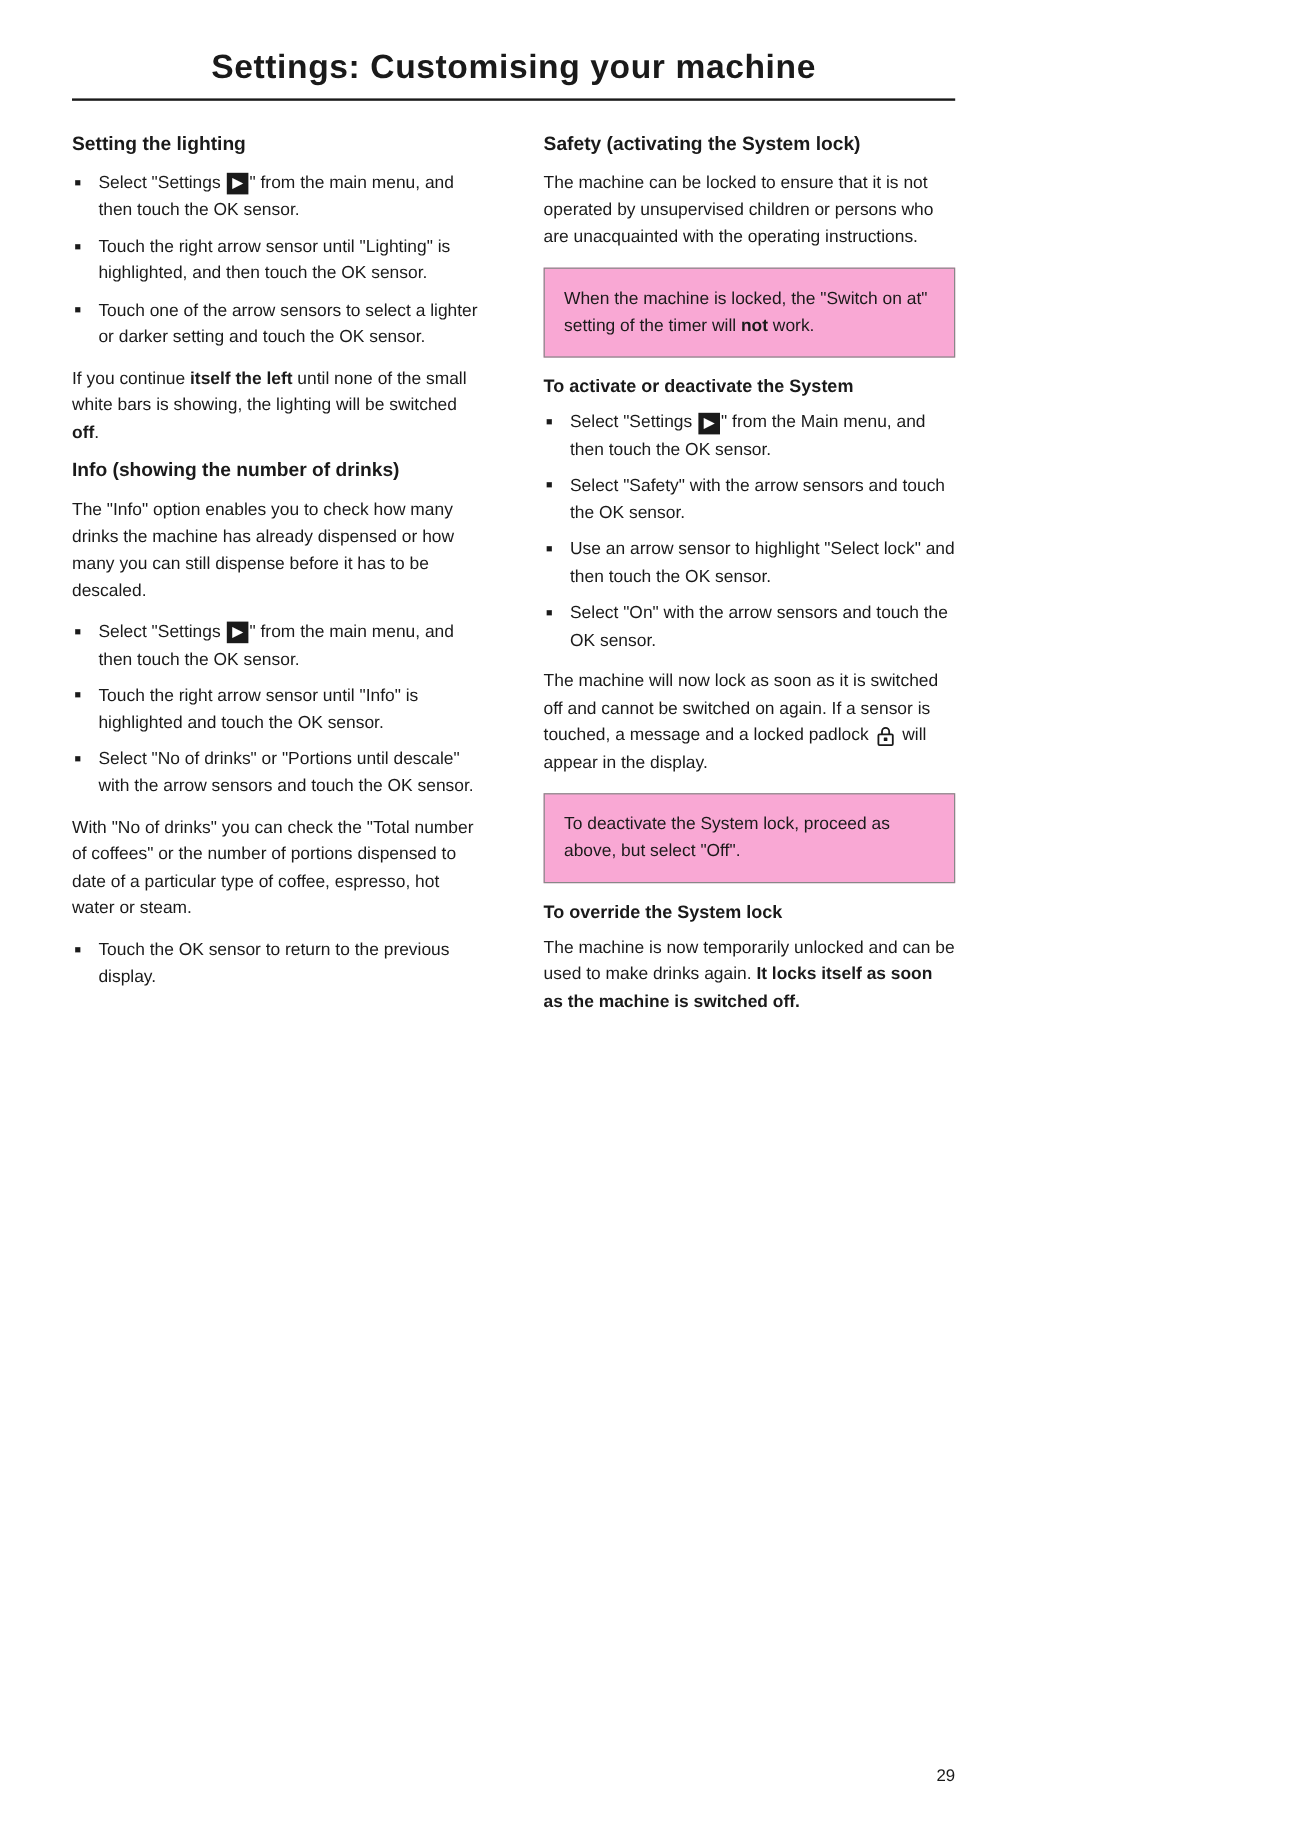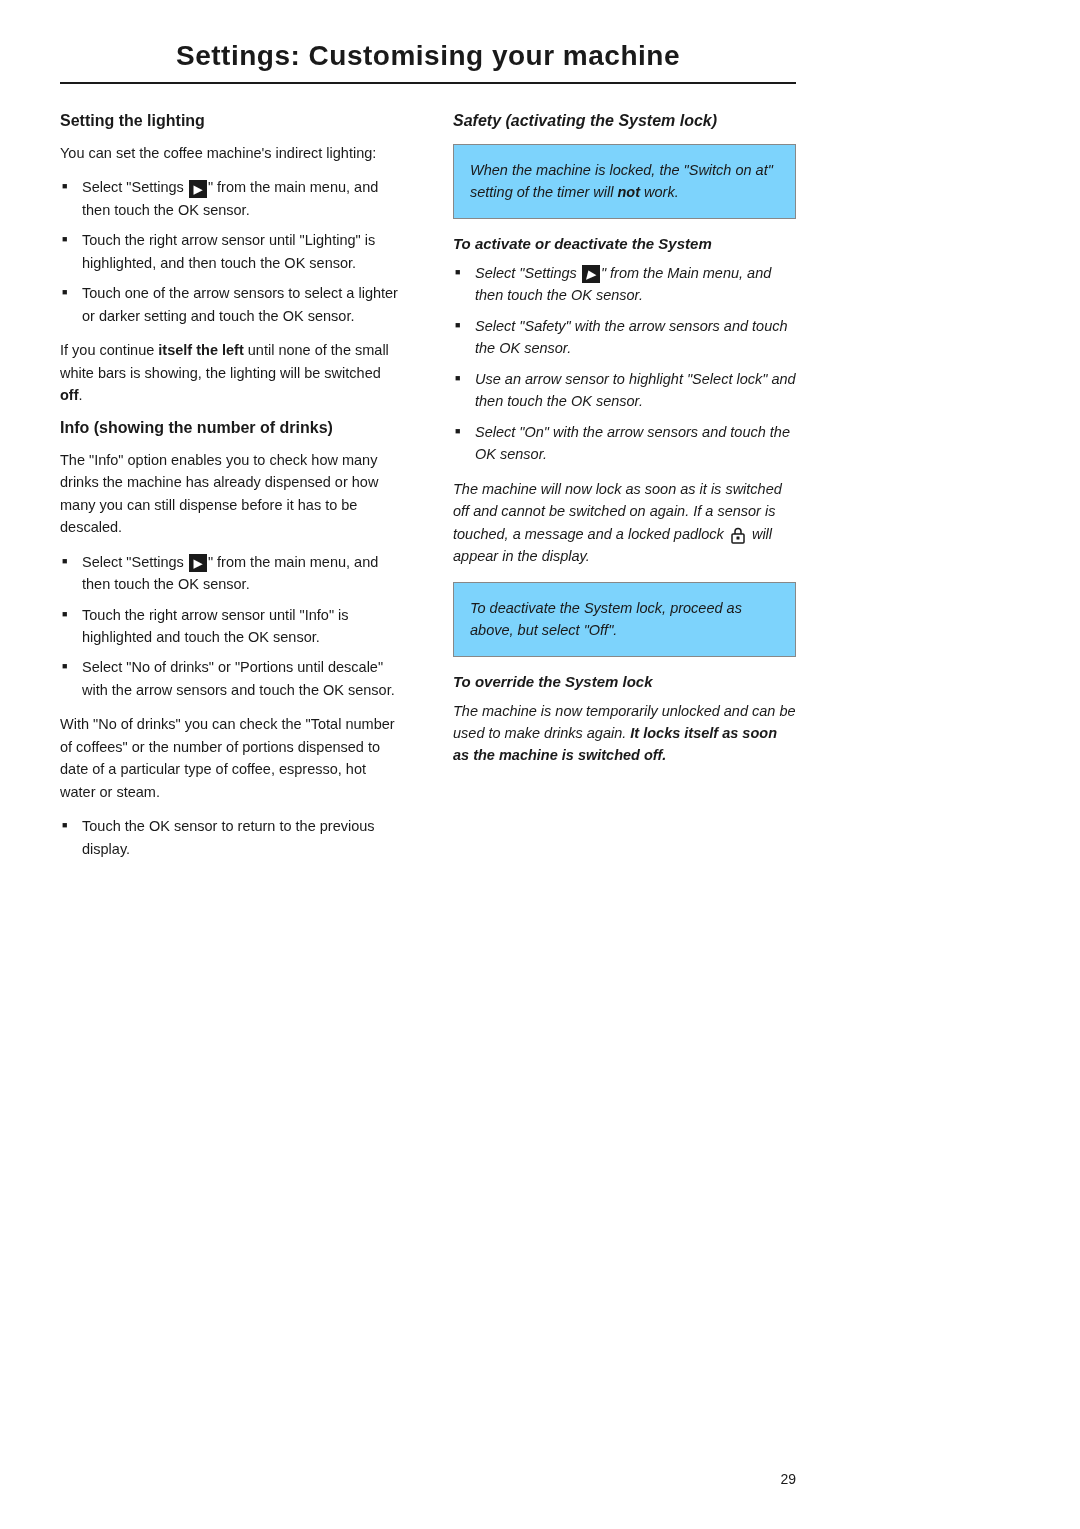--- a/index.html
+++ b/index.html
@@ -47,21 +47,20 @@
       gap: 50px;
       align-items: flex-start;
     }
 
     .col-left {
       flex: 1;
     }
 
     .col-right {
       flex: 1;
-      font-style: italic;
     }
 
     .section-title {
       font-size: 16px;
       font-weight: bold;
       margin-bottom: 12px;
     }
 
     .body-text {
       font-size: 14.5px;
@@ -105,21 +104,21 @@
       vertical-align: middle;
       margin: 0 1px;
     }
 
     .note-box {
       border: 1.5px solid #888;
       padding: 14px 16px;
       margin: 14px 0;
       font-size: 14.5px;
       line-height: 1.55;
-      background: #7dd3fc;
+      background: #f9a8d4;
     }
 
     .subsection-title {
       font-size: 15px;
       font-weight: bold;
       margin: 16px 0 10px 0;
     }
 
     .padlock-icon {
       display: inline-block;
@@ -149,21 +148,20 @@
   <div class="page-header">
     <h1 class="page-title">Settings: Customising your machine</h1>
   </div>
   <hr class="header-rule">
 
   <div class="two-col">
 
     <div class="col-left">
 
       <h2 class="section-title">Setting the lighting</h2>
-      <p class="body-text">You can set the coffee machine's indirect lighting:</p>
 
       <ul class="bullet-list">
         <li>
           Select "Settings <span class="settings-icon">▶</span>" from the main menu, and then touch the OK sensor.
         </li>
         <li>
           Touch the right arrow sensor until "Lighting" is highlighted, and then touch the OK sensor.
         </li>
         <li>
           Touch one of the arrow sensors to select a lighter or darker setting and touch the OK sensor.
@@ -193,20 +191,21 @@
 
       <ul class="bullet-list">
         <li>Touch the OK sensor to return to the previous display.</li>
       </ul>
 
     </div>
 
     <div class="col-right">
 
       <h2 class="section-title">Safety (activating the System lock)</h2>
+      <p class="body-text">The machine can be locked to ensure that it is not operated by unsupervised children or persons who are unacquainted with the operating instructions.</p>
 
       <div class="note-box">
         <p>
           When the machine is locked, the "Switch on at" setting of the timer will <strong>not</strong> work.
         </p>
       </div>
 
       <p class="subsection-title">
         <strong>To activate or deactivate the System</strong>
       </p>

